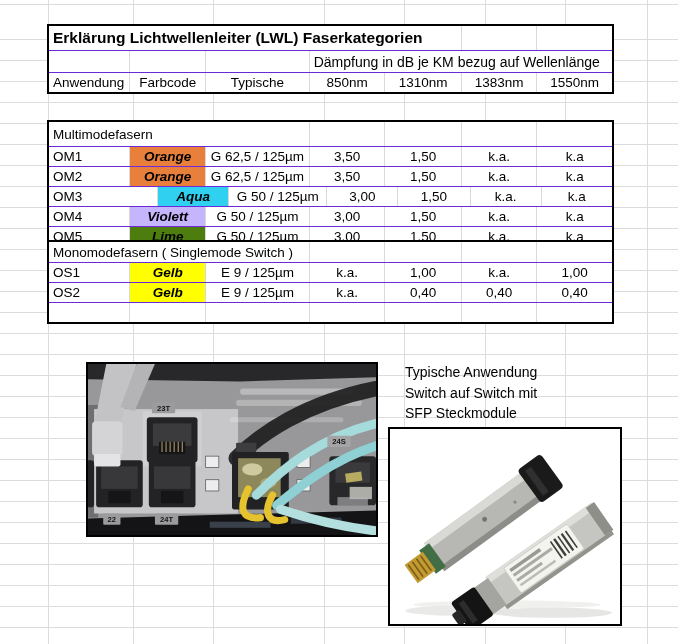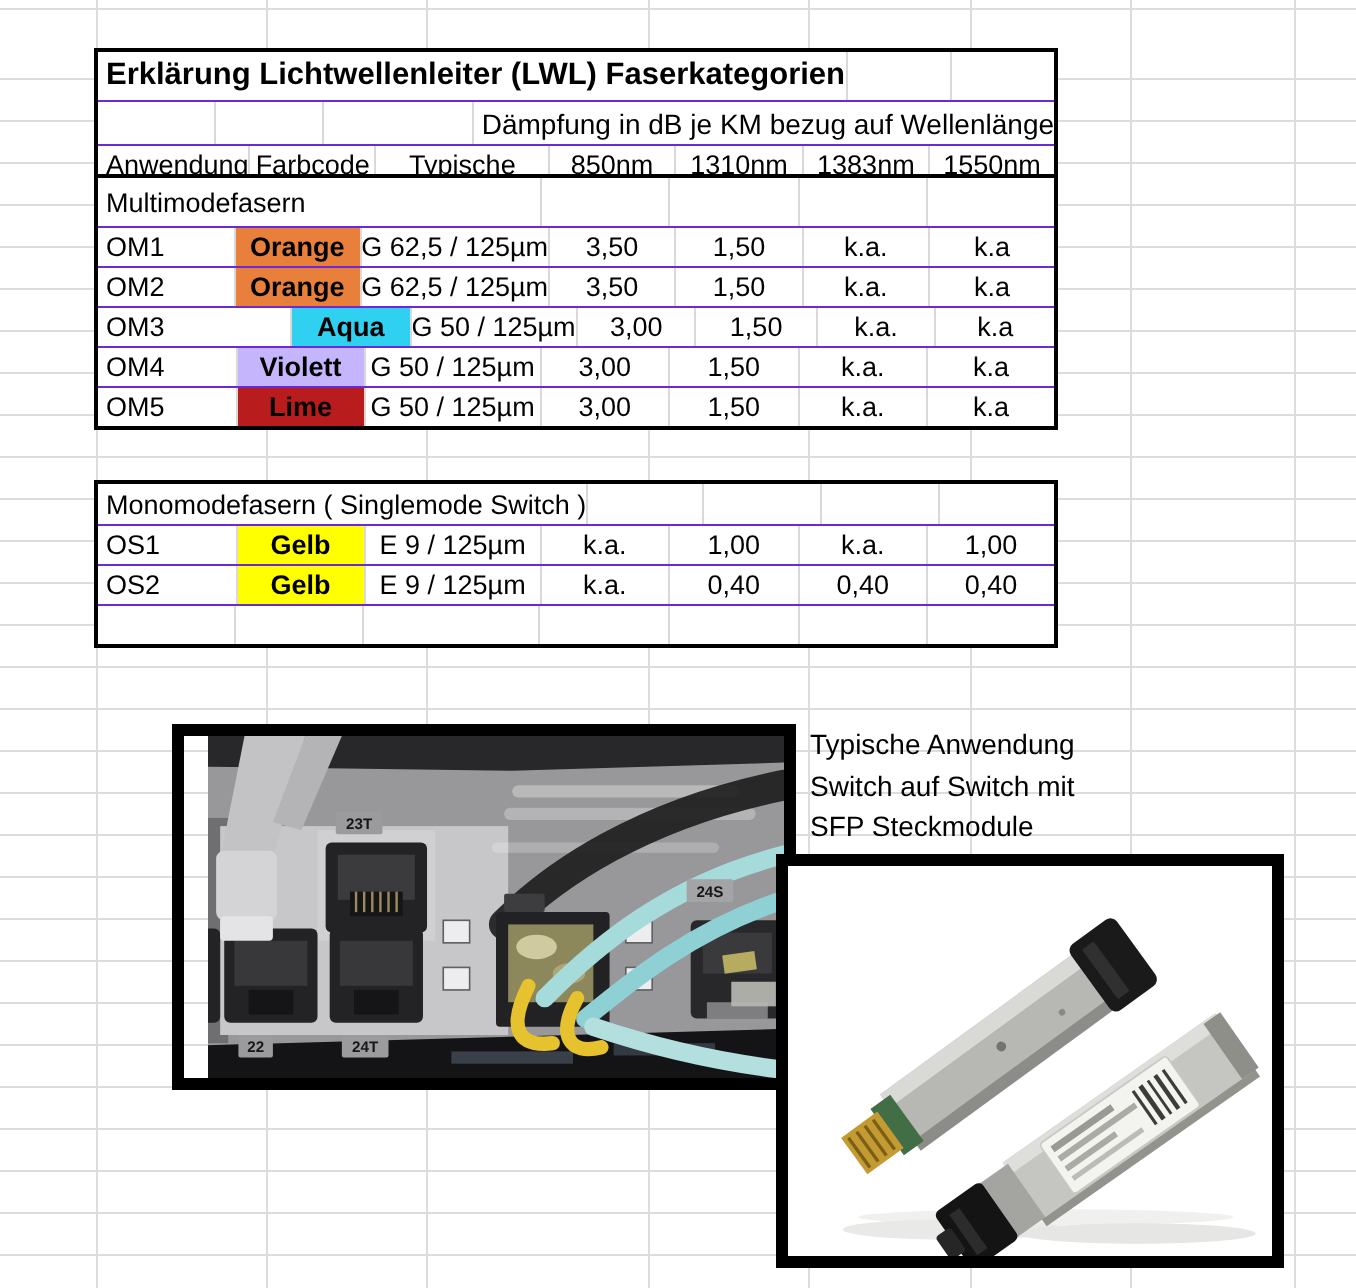--- a/index.html
+++ b/index.html
@@ -4,35 +4,35 @@
 <style>
   html,body{margin:0;padding:0;}
   body{width:678px;height:644px;position:relative;background:#ffffff;
        font-family:"Liberation Sans","DejaVu Sans",sans-serif;color:#000;overflow:hidden;}
   
   #gridlines{position:absolute;inset:0;z-index:0;
     background-image:repeating-linear-gradient(to bottom,transparent 0px,transparent 20px,#dcdcdc 20px,#dcdcdc 21px);
     background-position:0 19px;}
   .vline{position:absolute;top:0;bottom:0;width:1px;background:#dcdcdc;z-index:0;}
   
-  .block{position:absolute;left:47px;width:482px;background:#fff;border:2px solid #000;
+  .block{position:absolute;left:47px;width:567px;background:#fff;border:2px solid #000;
          box-sizing:border-box;z-index:2;text-align:center;}
   .trow{display:flex;box-sizing:border-box;}
   .trow.sep{border-top:1px solid #6d28d9;}
   .cell{box-sizing:border-box;display:flex;align-items:center;justify-content:center;
         font-size:13.5px;white-space:nowrap;overflow:visible;}
   .cell.left{justify-content:flex-start;padding-left:4px;}
   .bl{border-left:1px solid #d9d9d9;}
-  .bold{font-weight:bold;}
+  .bold{font-weight:bold;font-style:italic;}
   .c0{width:85px}.c1{width:80px}.c2{width:110px}.c3{width:80px}.c4{width:81px}.c5{width:80px}.c6{width:80px}
   .span436{width:436px}.span321{width:321px}.span275{width:275px}
   .h24{height:24px}.h22{height:22px}.h20{height:20px}
   .title-text{font-size:15.5px;font-weight:bold;}
   
-  .frame{position:absolute;border:6px solid #000000;box-sizing:content-box;z-index:2;line-height:0;padding-left:12px;}
+  .frame{position:absolute;border:2px solid #000000;box-sizing:content-box;z-index:2;line-height:0;}
   
   #annotation{position:absolute;left:405px;top:362px;z-index:1;font-size:14px;line-height:20.5px;}
 </style>
 </head>
 <body>
 
 <div id="gridlines"></div>
 <div class="vline" style="left:48px"></div>
 <div class="vline" style="left:133px"></div>
 <div class="vline" style="left:213px"></div>
@@ -58,21 +58,21 @@
     <div class="cell c0 left">Anwendung</div>
     <div class="cell c1 bl">Farbcode</div>
     <div class="cell c2 bl">Typische</div>
     <div class="cell c3 bl">850nm</div>
     <div class="cell c4 bl">1310nm</div>
     <div class="cell c5 bl">1383nm</div>
     <div class="cell c6 bl">1550nm</div>
   </div>
 </div>
 
-<div class="block" style="top:87px;height:128px">
+<div class="block" style="top:120px;height:128px">
   <div class="trow h24">
     <div class="cell span275 left">Multimodefasern</div>
     <div class="cell c3 bl"></div>
     <div class="cell c4 bl"></div>
     <div class="cell c5 bl"></div>
     <div class="cell c6 bl"></div>
   </div>
   <div class="trow h20 sep">
     <div class="cell c0 left">OM1</div>
     <div class="cell c1 bl bold" style="background: rgb(232, 128, 60);">Orange</div>
@@ -104,21 +104,21 @@
     <div class="cell c0 left">OM4</div>
     <div class="cell c1 bl bold" style="background: #c4b5fd;">Violett</div>
     <div class="cell c2 bl">G 50 / 125µm</div>
     <div class="cell c3 bl">3,00</div>
     <div class="cell c4 bl">1,50</div>
     <div class="cell c5 bl">k.a.</div>
     <div class="cell c6 bl">k.a</div>
   </div>
   <div class="trow h20 sep">
     <div class="cell c0 left">OM5</div>
-    <div class="cell c1 bl bold" style="background: #b91c1c;">Lime</div>
+    <div class="cell c1 bl bold" style="background: #4d7c0f;">Lime</div>
     <div class="cell c2 bl">G 50 / 125µm</div>
     <div class="cell c3 bl">3,00</div>
     <div class="cell c4 bl">1,50</div>
     <div class="cell c5 bl">k.a.</div>
     <div class="cell c6 bl">k.a</div>
   </div>
 </div>
 
 <div class="block" style="top:240px;height:84px">
   <div class="trow h20">

